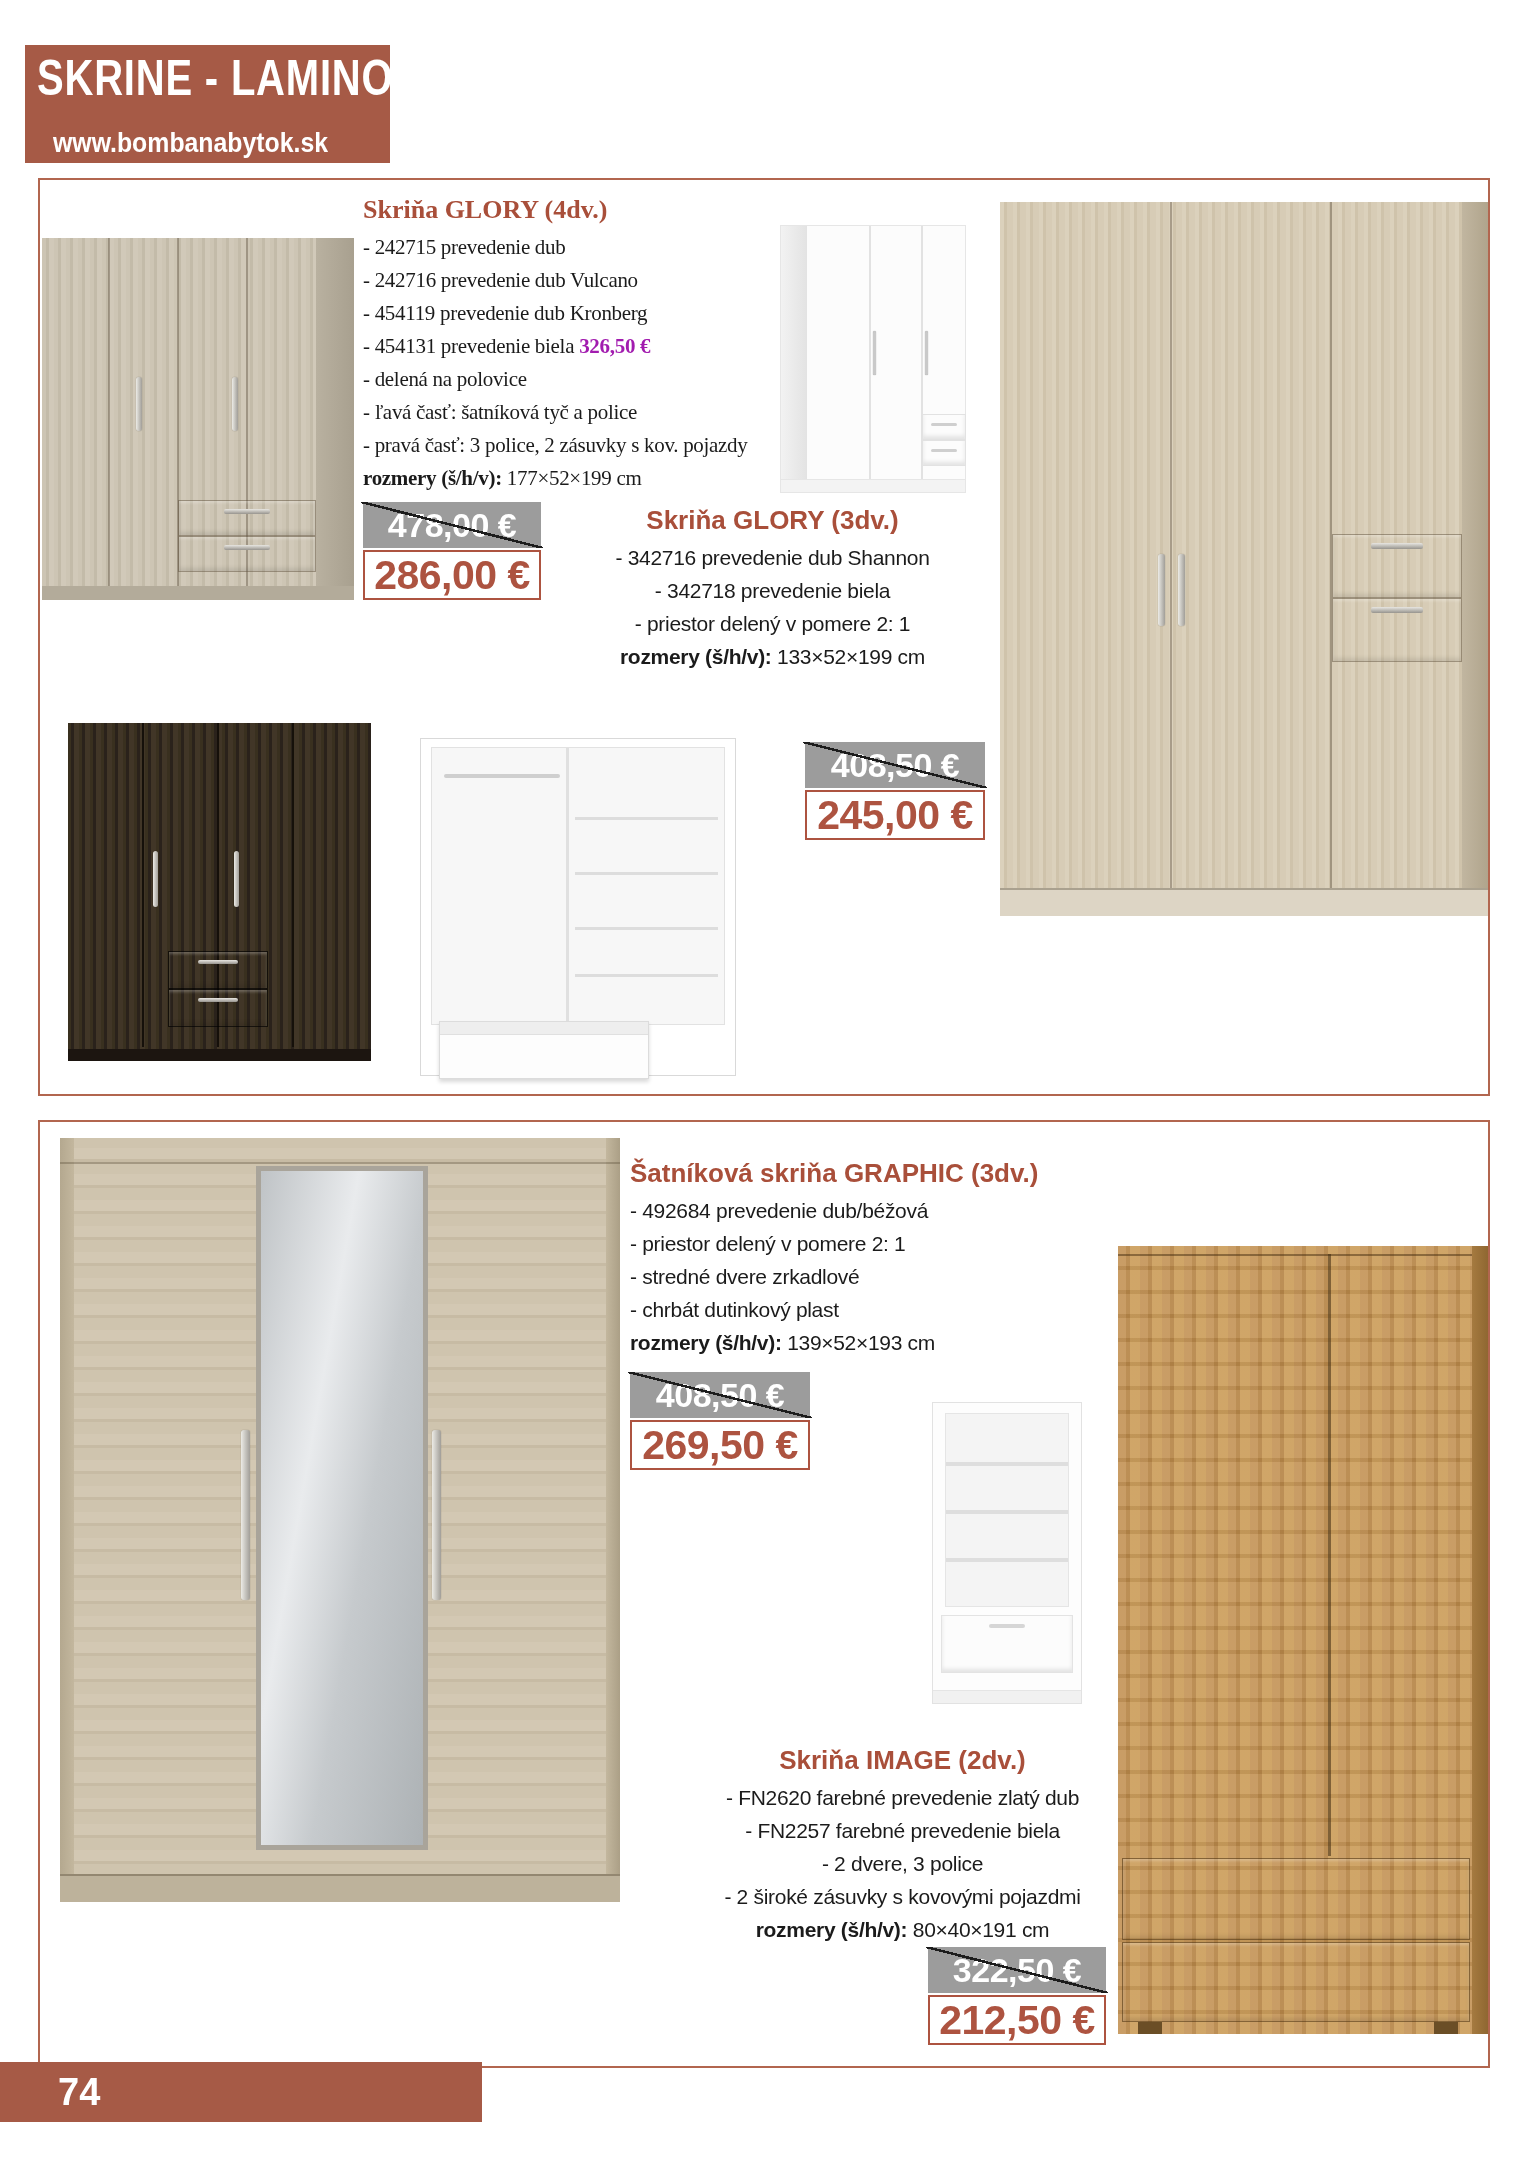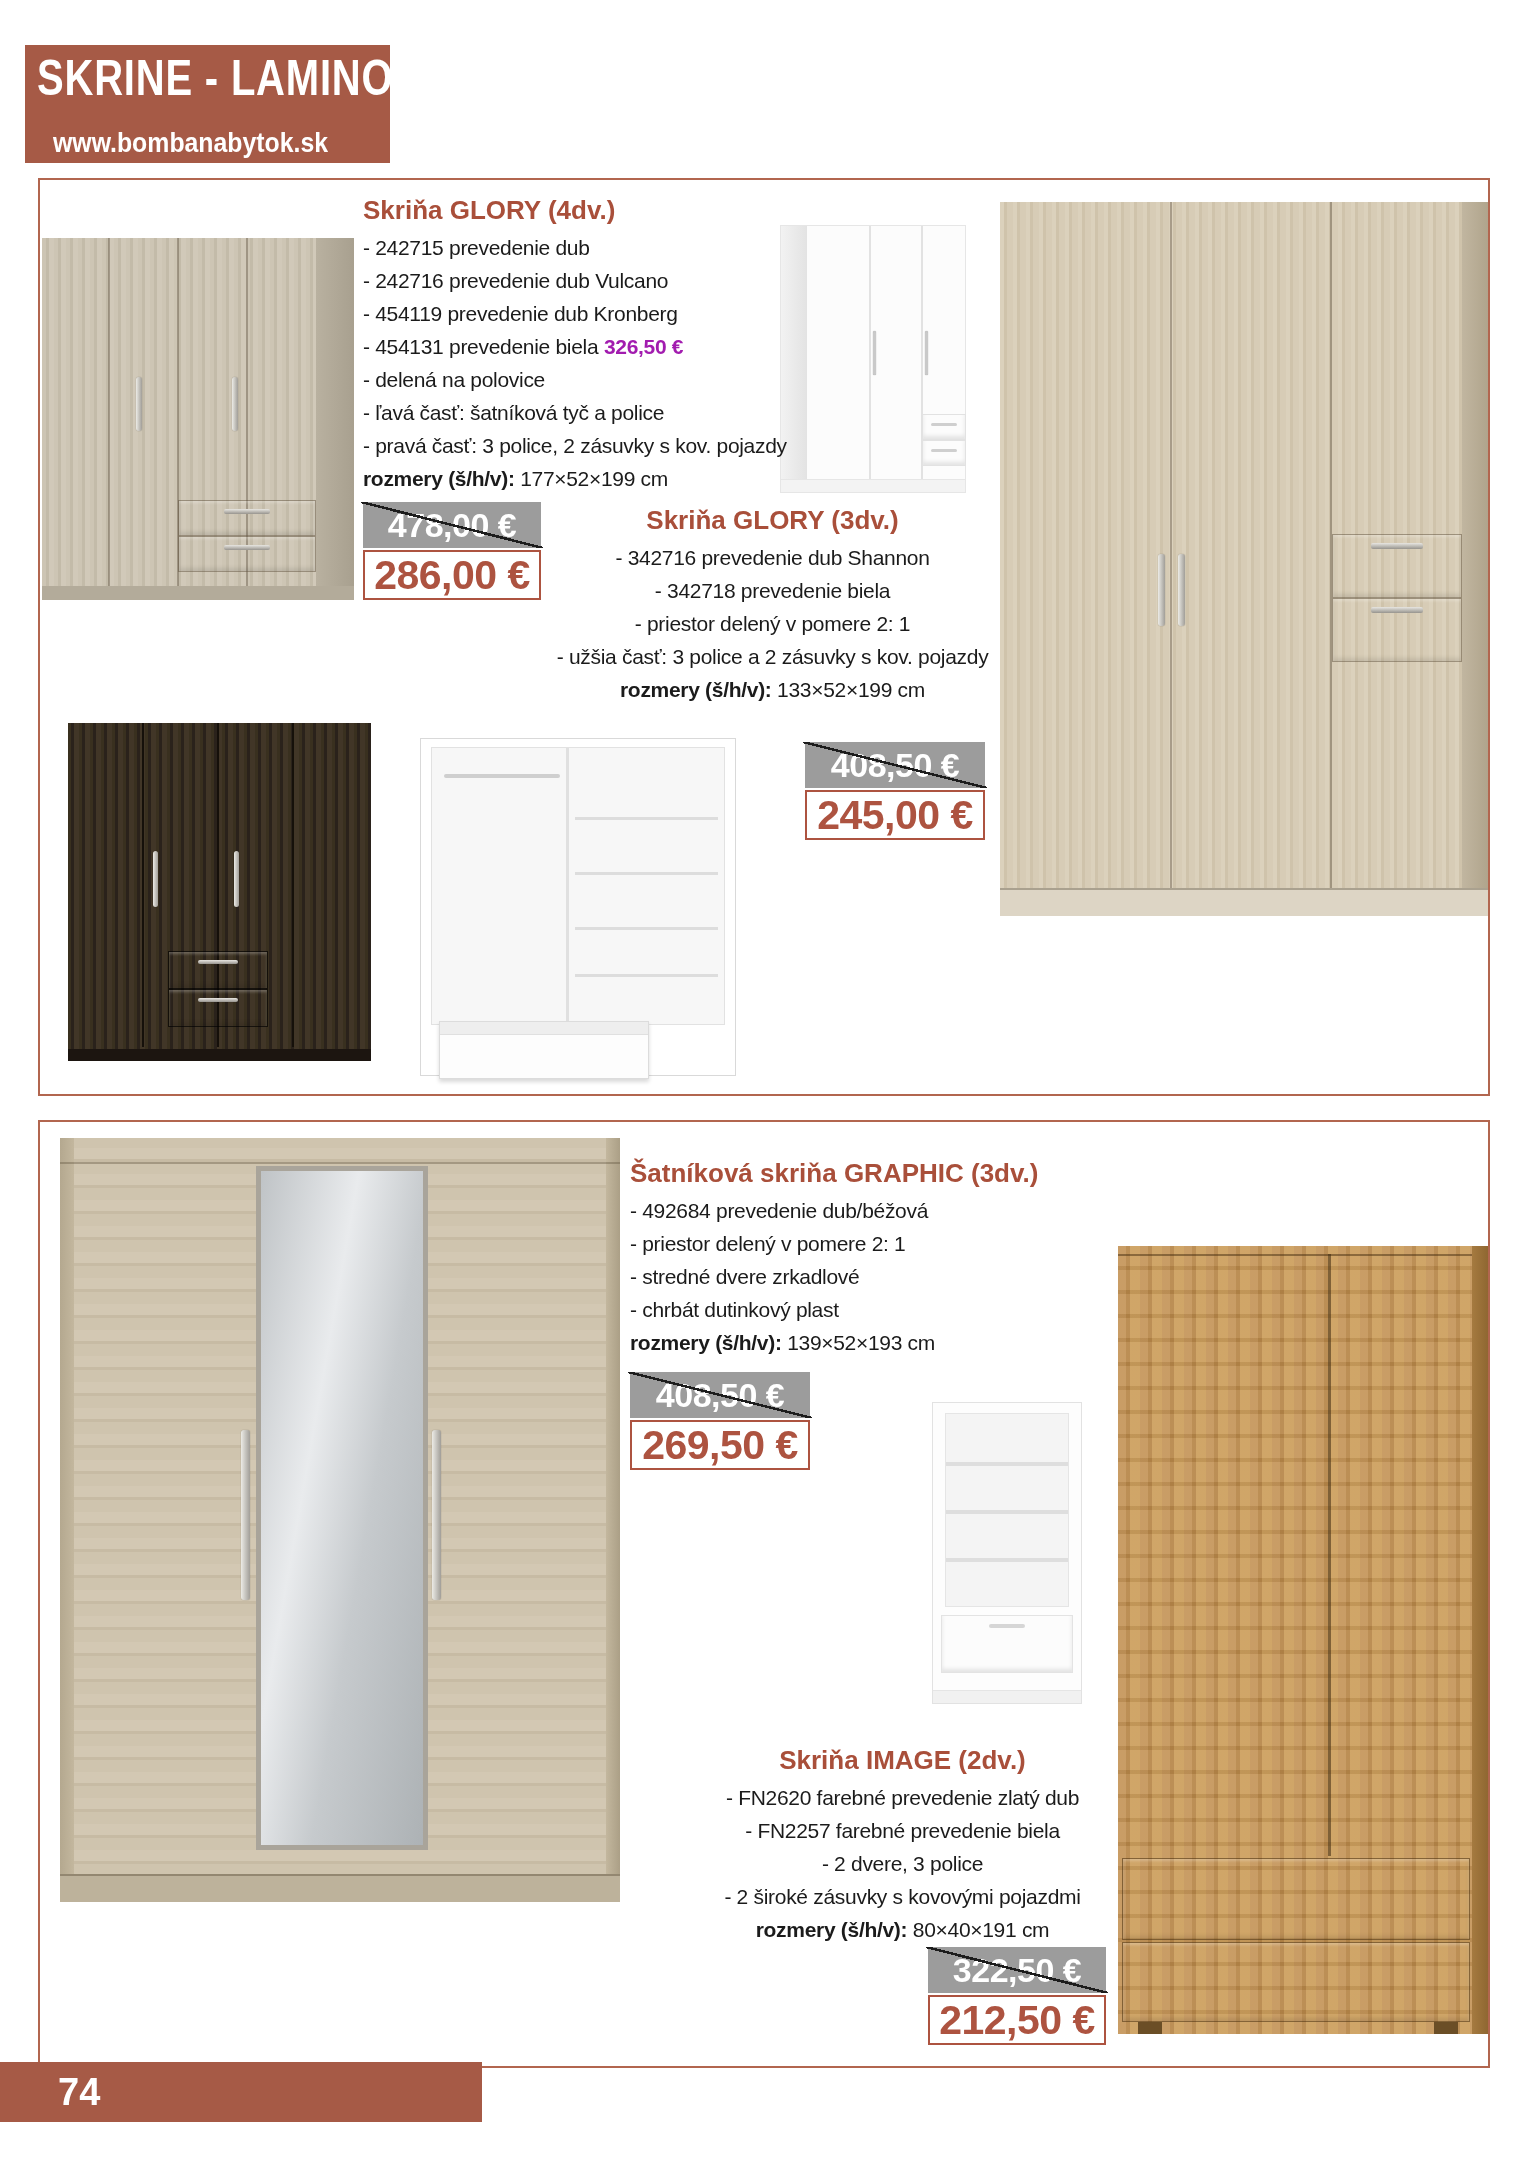--- a/index.html
+++ b/index.html
@@ -172,42 +172,41 @@
   <div class="wd gold-oak" style="left:1118px;top:1246px;width:370px;height:788px;">
     <div class="side" style="right:0;width:16px;background:linear-gradient(90deg,#a57a40,#8f6731);"></div>
     <div style="position:absolute;left:0;right:16px;top:8px;height:2px;background:rgba(70,45,15,.5);"></div>
     <div class="vseam" style="left:210px;top:8px;bottom:178px;width:3px;background:rgba(60,40,15,.55);"></div>
     <div class="drawer" style="left:4px;top:612px;width:346px;height:80px;border-color:rgba(70,45,15,.55);"></div>
     <div class="drawer" style="left:4px;top:696px;width:346px;height:78px;border-color:rgba(70,45,15,.55);"></div>
     <div style="position:absolute;left:20px;bottom:0;width:24px;height:12px;background:#6b4e26;"></div>
     <div style="position:absolute;right:30px;bottom:0;width:24px;height:12px;background:#6b4e26;"></div>
   </div>
 
-  <div class="tblock" style="left:363px;top:195px;width:430px;">
+  <div class="tblock" style="left:363px;top:195px;width:430px;font-family:Liberation Serif, serif;">
     <div class="ptitle">Skriňa GLORY (4dv.)</div>
     <div class="pline"><span>- 242715 prevedenie dub</span></div>
     <div class="pline"><span>- 242716 prevedenie dub Vulcano</span></div>
     <div class="pline"><span>- 454119 prevedenie dub Kronberg</span></div>
     <div class="pline"><span>- 454131 prevedenie biela</span> <span class="inline-price">326,50 €</span></div>
     <div class="pline"><span>- delená na polovice</span></div>
     <div class="pline"><span>- ľavá časť: šatníková tyč a police</span></div>
     <div class="pline"><span>- pravá časť: 3 police, 2 zásuvky s kov. pojazdy</span></div>
     <div class="pline"><span class="b">rozmery (š/h/v):</span> <span>177×52×199 cm</span></div>
   </div>
   <div class="price-stack" style="left:363px;top:502px;width:178px;">
     <div class="price-old">478,00 €</div>
     <div class="price-new">286,00 €</div>
   </div>
 
   <div class="tblock right" style="left:545px;top:505px;width:455px;">
     <div class="ptitle">Skriňa GLORY (3dv.)</div>
     <div class="pline"><span>- 342716 prevedenie dub Shannon</span></div>
     <div class="pline"><span>- 342718 prevedenie biela</span></div>
     <div class="pline"><span>- priestor delený v pomere 2: 1</span></div>
-    <div class="pline"><span>- užšia časť: 3 police a 2 zásuvky s kov. pojazdy</span></div>
     <div class="pline"><span class="b">rozmery (š/h/v):</span> <span>133×52×199 cm</span></div>
   </div>
   <div class="price-stack" style="left:805px;top:742px;width:180px;">
     <div class="price-old">408,50 €</div>
     <div class="price-new">245,00 €</div>
   </div>
 
   <div class="tblock" style="left:630px;top:1158px;width:440px;">
     <div class="ptitle">Šatníková skriňa GRAPHIC (3dv.)</div>
     <div class="pline"><span>- 492684 prevedenie dub/béžová</span></div>

